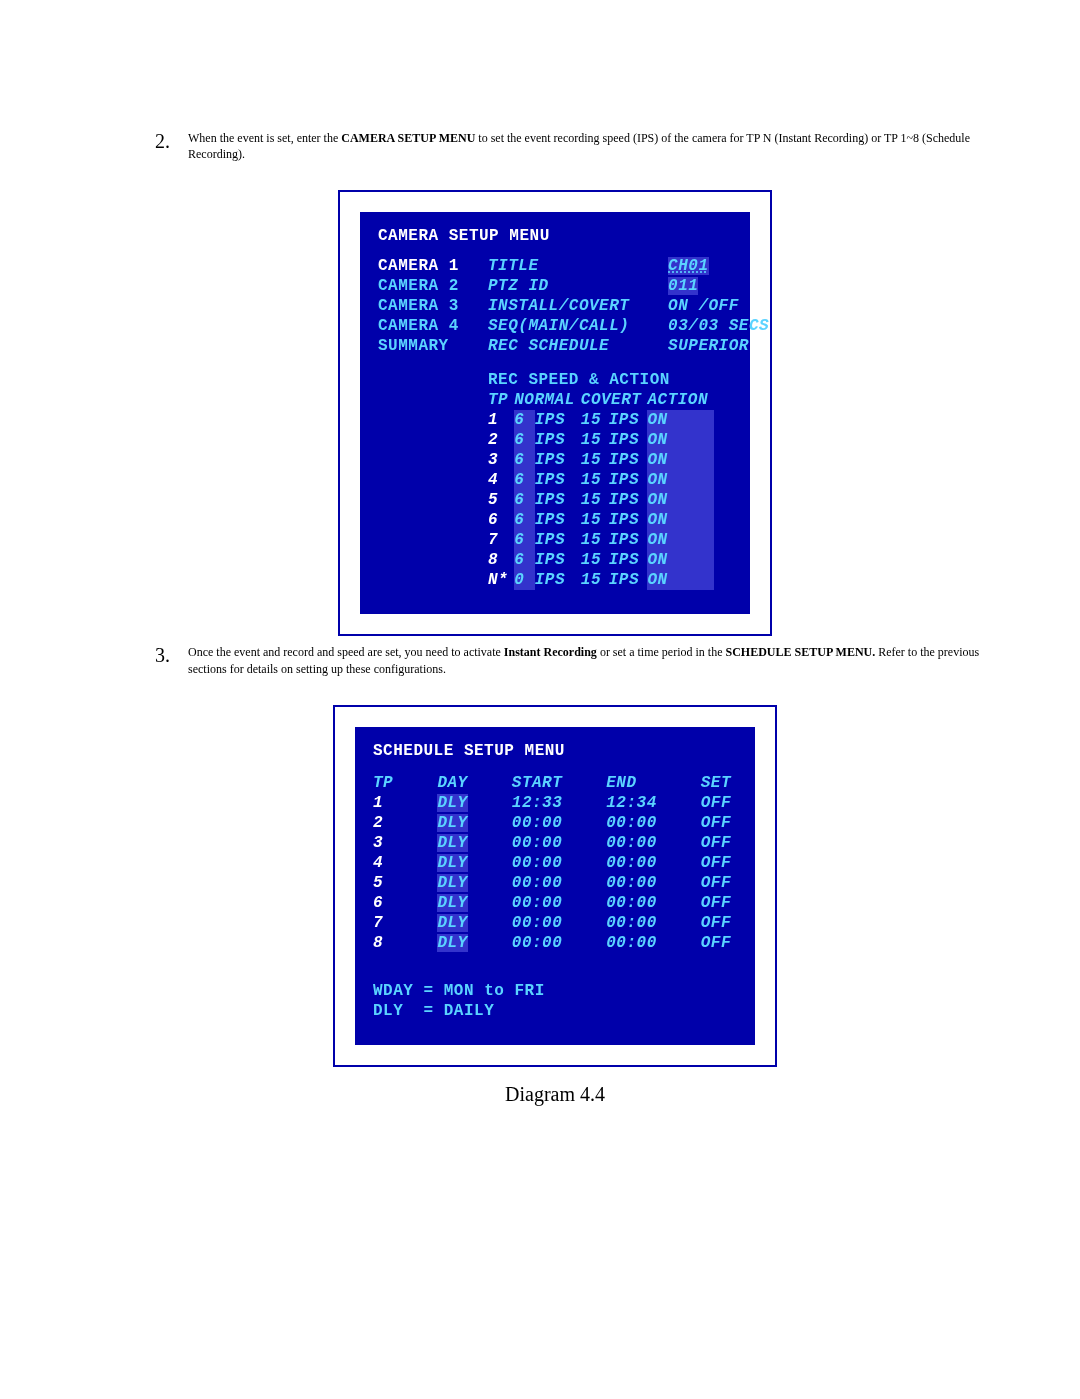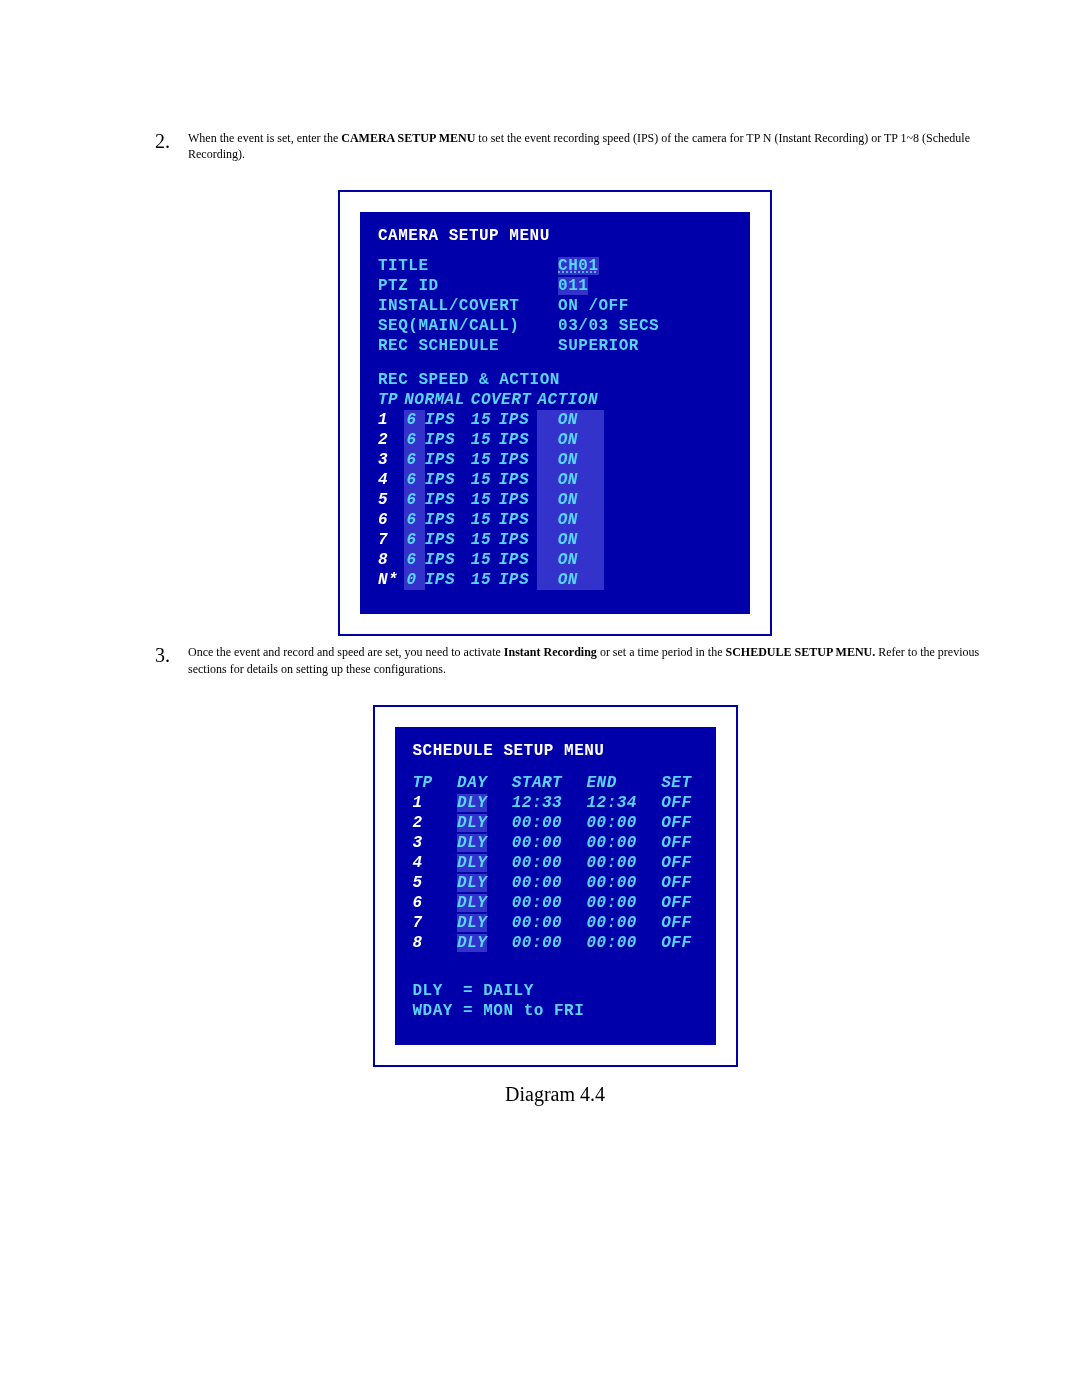--- a/index.html
+++ b/index.html
@@ -58,26 +58,26 @@
     width: 430px;
     box-sizing: border-box;
   }
   .dvr .cyan  { color: #5bd3ff; }
   .dvr .white { color: #ffffff; }
   .dvr .cols { display: flex; }
   .dvr .left-col { width: 110px; flex: none; }
   .dvr .right-col { flex: 1; }
   .dvr ul { list-style: none; margin: 0; padding: 0; }
   .dvr li { white-space: nowrap; }
-  .dvr .settings li { white-space: nowrap; }
+  .dvr .settings li { white-space: nowrap; font-style: italic; }
   .dvr .settings .lbl { display: inline-block; width: 170px; }
   .dvr table { border-collapse: collapse; font-style: italic; }
   .dvr td, .dvr th { padding: 0 6px 0 0; font-weight: bold; text-align: left; }
   .dvr .sel { background: #3333cc; text-decoration: underline; text-decoration-style: dotted; }
-  .dvr .hl  { background: #3333cc; text-align: center; }
+  .dvr .hl  { background: #3333cc; }
   .dvr .sched-head td { color: #5bd3ff; }
   .dvr .legend { margin-top: 28px; }
   .dvr .legend li { white-space: nowrap; }
   .dvr .legend .k { color: #5bd3ff; }
 </style>
 </head>
 <body>
 
 <div class="page">
 
@@ -88,20 +88,29 @@
       <span class="bold">CAMERA SETUP MENU</span>
       <span> to set the event recording speed (IPS) of the camera for TP N (Instant Recording) or TP 1~8 (Schedule Recording).</span>
     </div>
   </div>
 
   <div class="figure-wrap">
     <div class="dvr">
       <div class="white">CAMERA SETUP MENU</div>
       <div style="height:10px"></div>
       <div class="cols">
+        <div class="left-col">
+          <ul class="cyan">
+            <li class="white">CAMERA 1</li>
+            <li>CAMERA 2</li>
+            <li>CAMERA 3</li>
+            <li>CAMERA 4</li>
+            <li>SUMMARY</li>
+          </ul>
+        </div>
         <div class="right-col">
           <ul class="settings cyan">
             <li>
               <span class="lbl">TITLE</span>
               <span class="sel">CH01</span>
             </li>
             <li>
               <span class="lbl">PTZ ID</span>
               <span class="hl">011</span>
             </li>
@@ -213,21 +222,21 @@
     <div class="body-text">
       <span>Once the event and record and speed are set, you need to activate </span>
       <span class="bold">Instant Recording</span>
       <span> or set a time period in the </span>
       <span class="bold">SCHEDULE SETUP MENU.</span>
       <span> Refer to the previous sections for details on setting up these configurations.</span>
     </div>
   </div>
 
   <div class="figure-wrap">
-    <div class="dvr" style="width:361px;">
+    <div class="dvr" style="width:440px;">
       <div class="white">SCHEDULE SETUP MENU</div>
       <div style="height:12px"></div>
       <table style="width:100%;">
         <tbody>
             <tr class="sched-head">
           <td style="width:60px">TP</td>
           <td style="width:70px">DAY</td>
           <td style="width:90px">START</td>
           <td style="width:90px">END</td>
           <td>SET</td>
@@ -284,20 +293,20 @@
         <tr class="white">
               <td>8</td>
               <td><span class="cyan hl">DLY</span></td>
               <td class="cyan">00:00</td>
               <td class="cyan">00:00</td>
               <td class="cyan">OFF</td>
             </tr>
       </tbody>
         </table>
       <ul class="legend cyan">
+        <li><span class="k">WDAY</span> <span>=</span> <span>MON to FRI</span></li>
         <li><span class="k">DLY</span>&nbsp;&nbsp;<span>=</span> <span>DAILY</span></li>
-        <li><span class="k">WDAY</span> <span>=</span> <span>MON to FRI</span></li>
       </ul>
     </div>
   </div>
   <div class="caption">Diagram 4.4</div>
 
 </div>
 
 </body></html>

